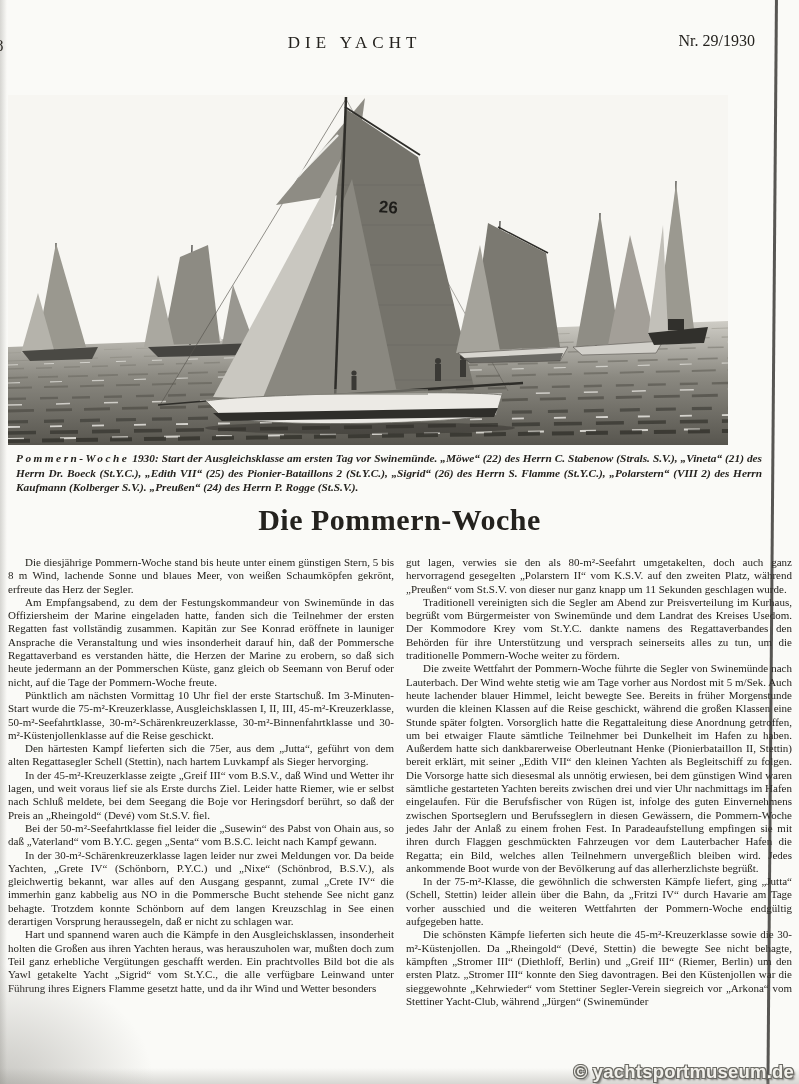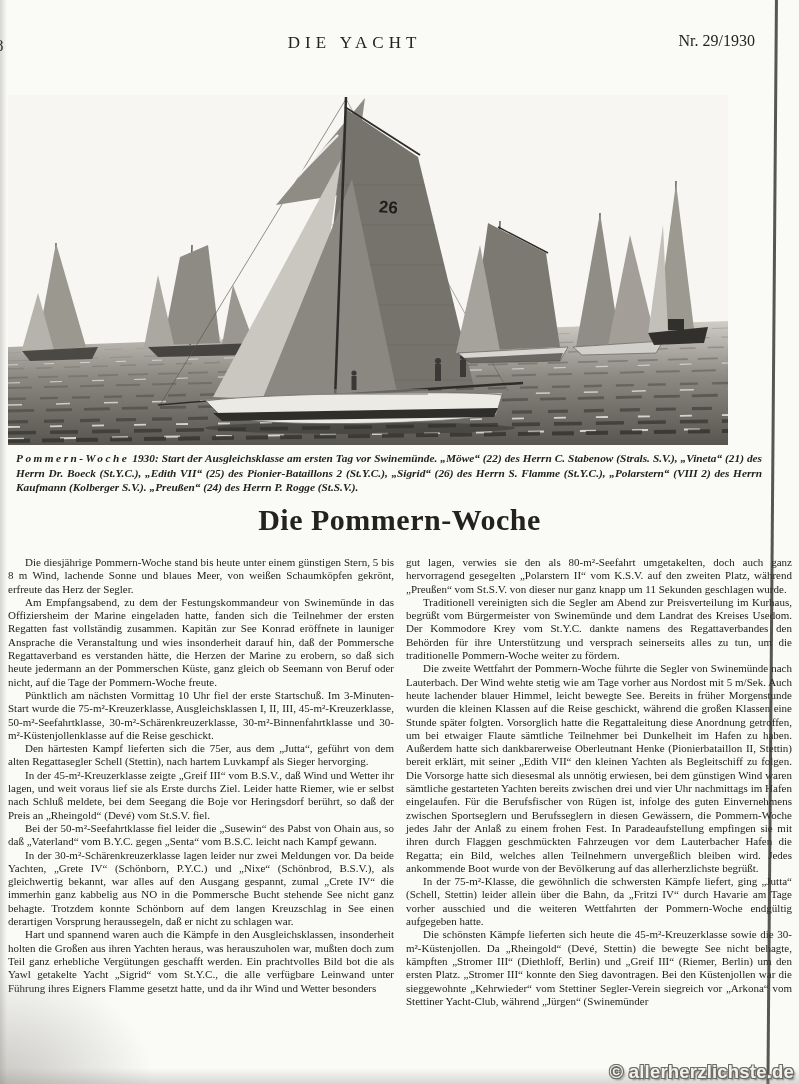--- a/index.html
+++ b/index.html
@@ -195,13 +195,13 @@
   </div>
   <div class="col">
     <p class="para no-indent">gut lagen, verwies sie den als 80-m²-Seefahrt umgetakelten, doch auch ganz hervorragend gesegelten „Polarstern II“ vom K.S.V. auf den zweiten Platz, während „Preußen“ vom St.S.V. von dieser nur ganz knapp um 11 Sekunden geschlagen wurde.</p>
     <p class="para">Traditionell vereinigten sich die Segler am Abend zur Preisverteilung im Kurhaus, begrüßt vom Bürgermeister von Swinemünde und dem Landrat des Kreises Usedom. Der Kommodore Krey vom St.Y.C. dankte namens des Regattaverbandes den Behörden für ihre Unterstützung und versprach seinerseits alles zu tun, um die traditionelle Pommern-Woche weiter zu fördern.</p>
     <p class="para">Die zweite Wettfahrt der Pommern-Woche führte die Segler von Swinemünde nach Lauterbach. Der Wind wehte stetig wie am Tage vorher aus Nordost mit 5 m/Sek. Auch heute lachender blauer Himmel, leicht bewegte See. Bereits in früher Morgenstunde wurden die kleinen Klassen auf die Reise geschickt, während die großen Klassen eine Stunde später folgten. Vorsorglich hatte die Regattaleitung diese Anordnung getroffen, um bei etwaiger Flaute sämtliche Teilnehmer bei Dunkelheit im Hafen zu haben. Außerdem hatte sich dankbarerweise Oberleutnant Henke (Pionierbataillon II, Stettin) bereit erklärt, mit seiner „Edith VII“ den kleinen Yachten als Begleitschiff zu folgen. Die Vorsorge hatte sich diesesmal als unnötig erwiesen, bei dem günstigen Wind waren sämtliche gestarteten Yachten bereits zwischen drei und vier Uhr nachmittags im Hafen eingelaufen. Für die Berufsfischer von Rügen ist, infolge des guten Einvernehmens zwischen Sportseglern und Berufsseglern in diesen Gewässern, die Pommern-Woche jedes Jahr der Anlaß zu einem frohen Fest. In Paradeaufstellung empfingen sie mit ihren durch Flaggen geschmückten Fahrzeugen vor dem Lauterbacher Hafen die Regatta; ein Bild, welches allen Teilnehmern unvergeßlich bleiben wird. Jedes ankommende Boot wurde von der Bevölkerung auf das allerherzlichste begrüßt.</p>
     <p class="para">In der 75-m²-Klasse, die gewöhnlich die schwersten Kämpfe liefert, ging „Jutta“ (Schell, Stettin) leider allein über die Bahn, da „Fritzi IV“ durch Havarie am Tage vorher ausschied und die weiteren Wettfahrten der Pommern-Woche endgültig aufgegeben hatte.</p>
     <p class="para">Die schönsten Kämpfe lieferten sich heute die 45-m²-Kreuzerklasse sowie die 30-m²-Küstenjollen. Da „Rheingold“ (Devé, Stettin) die bewegte See nicht behagte, kämpften „Stromer III“ (Diethloff, Berlin) und „Greif III“ (Riemer, Berlin) um den ersten Platz. „Stromer III“ konnte den Sieg davontragen. Bei den Küstenjollen war die sieggewohnte „Kehrwieder“ vom Stettiner Segler-Verein siegreich vor „Arkona“ vom Stettiner Yacht-Club, während „Jürgen“ (Swinemünder</p>
   </div>
 </div>
 
-<div class="watermark">© allerherzlichste.de</div>
+<div class="watermark">© yachtsportmuseum.de</div>
 
 </body></html>

